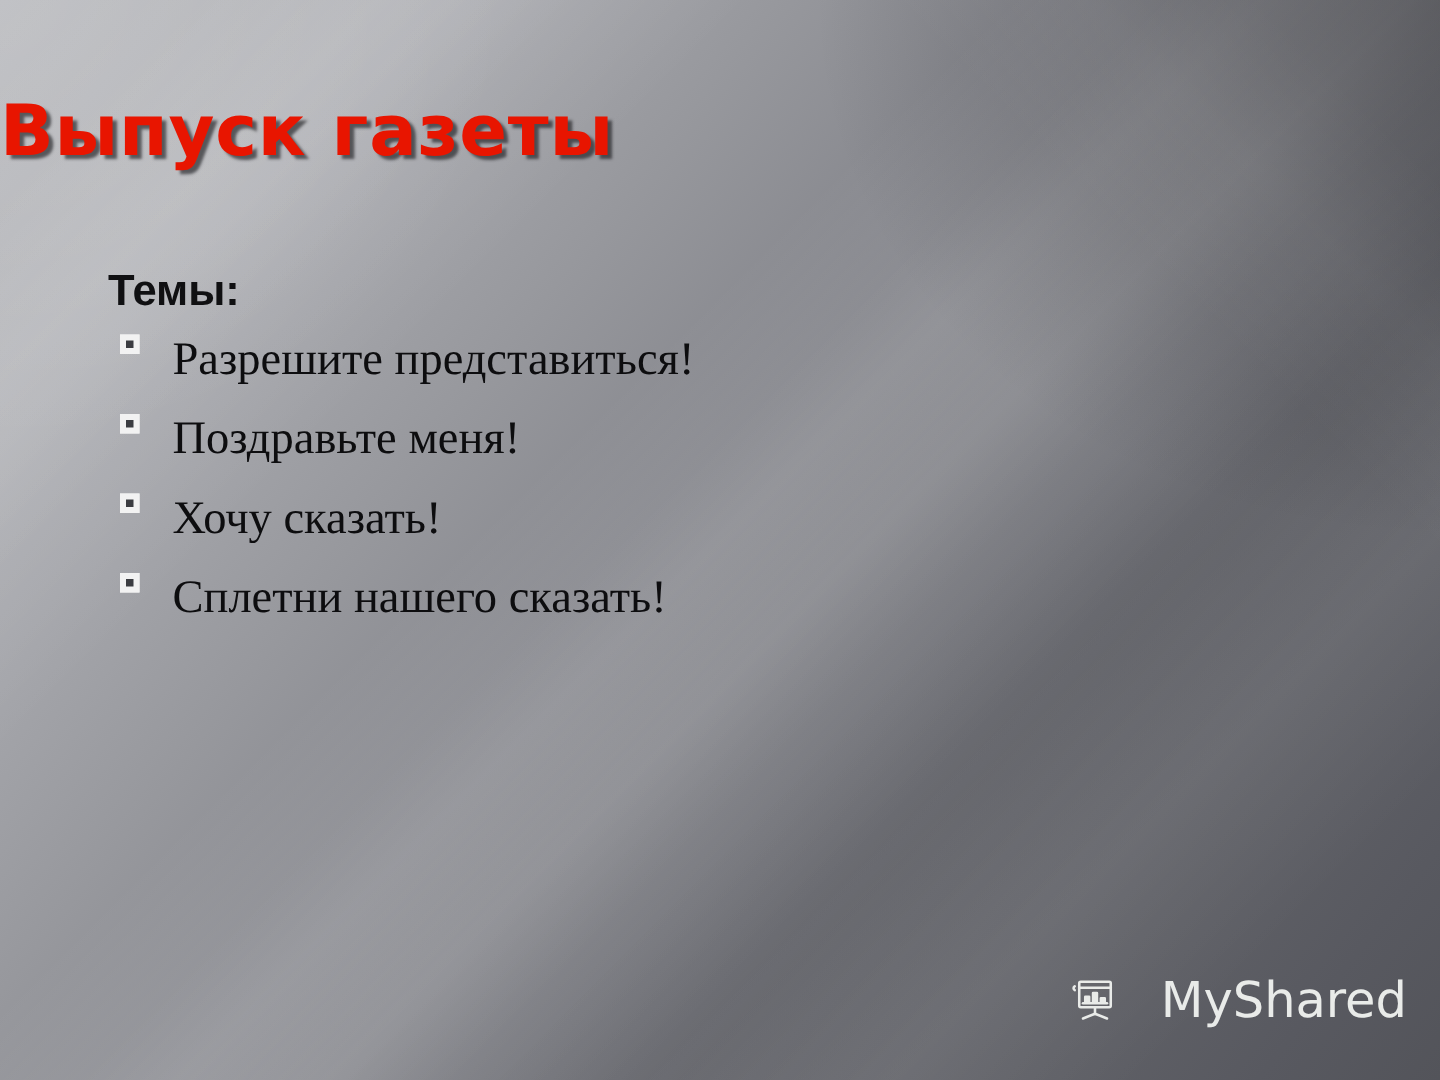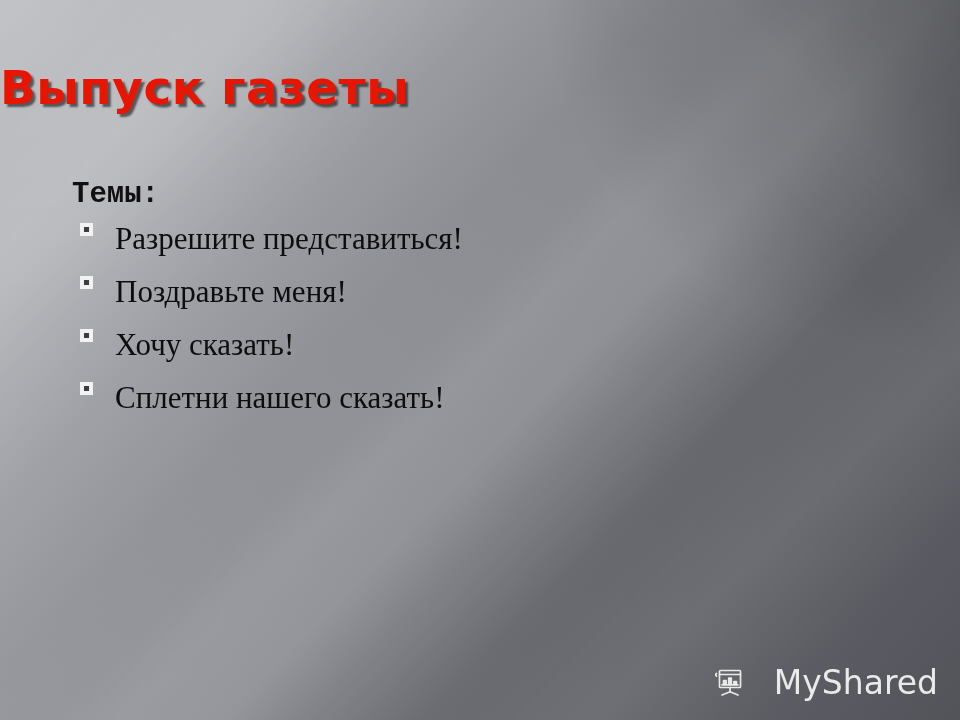--- a/index.html
+++ b/index.html
@@ -72,21 +72,21 @@
     white-space: nowrap;
   }
 
   #body-block {
     position: absolute;
     top: 180px;
     left: 72px;
     width: 760px;
   }
   #topics-heading {
-    font-family: Liberation Mono, monospace;
+    font-family: Liberation Sans, sans-serif;
     font-weight: bold;
     font-size: 29px;
     color: #101012;
     line-height: 1;
     margin: 0 0 14px 0;
   }
   ul.bullets {
     list-style: none;
     margin: 0;
     padding: 0;
@@ -121,21 +121,21 @@
     font-family: "Liberation Serif", "DejaVu Serif", serif;
     font-size: 31px;
     color: #0d0d0f;
     line-height: 1;
     white-space: nowrap;
   }
 
   #myshared {
     position: absolute;
     right: 22px;
-    bottom: 20px;
+    bottom: 36px;
     display: flex;
     align-items: center;
     gap: 26px;
   }
   #myshared .ms-label {
     font-family: "DejaVu Sans", "Liberation Sans", sans-serif;
     font-size: 33px;
     font-weight: normal;
     color: #e9ebe9;
     letter-spacing: 0px;

